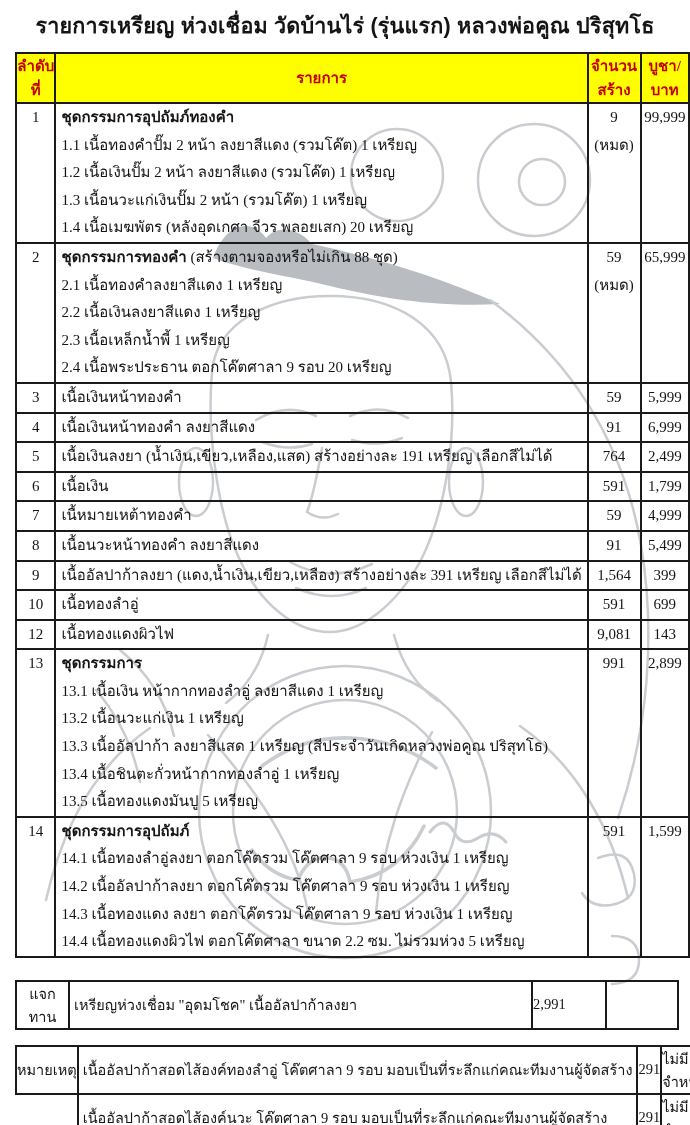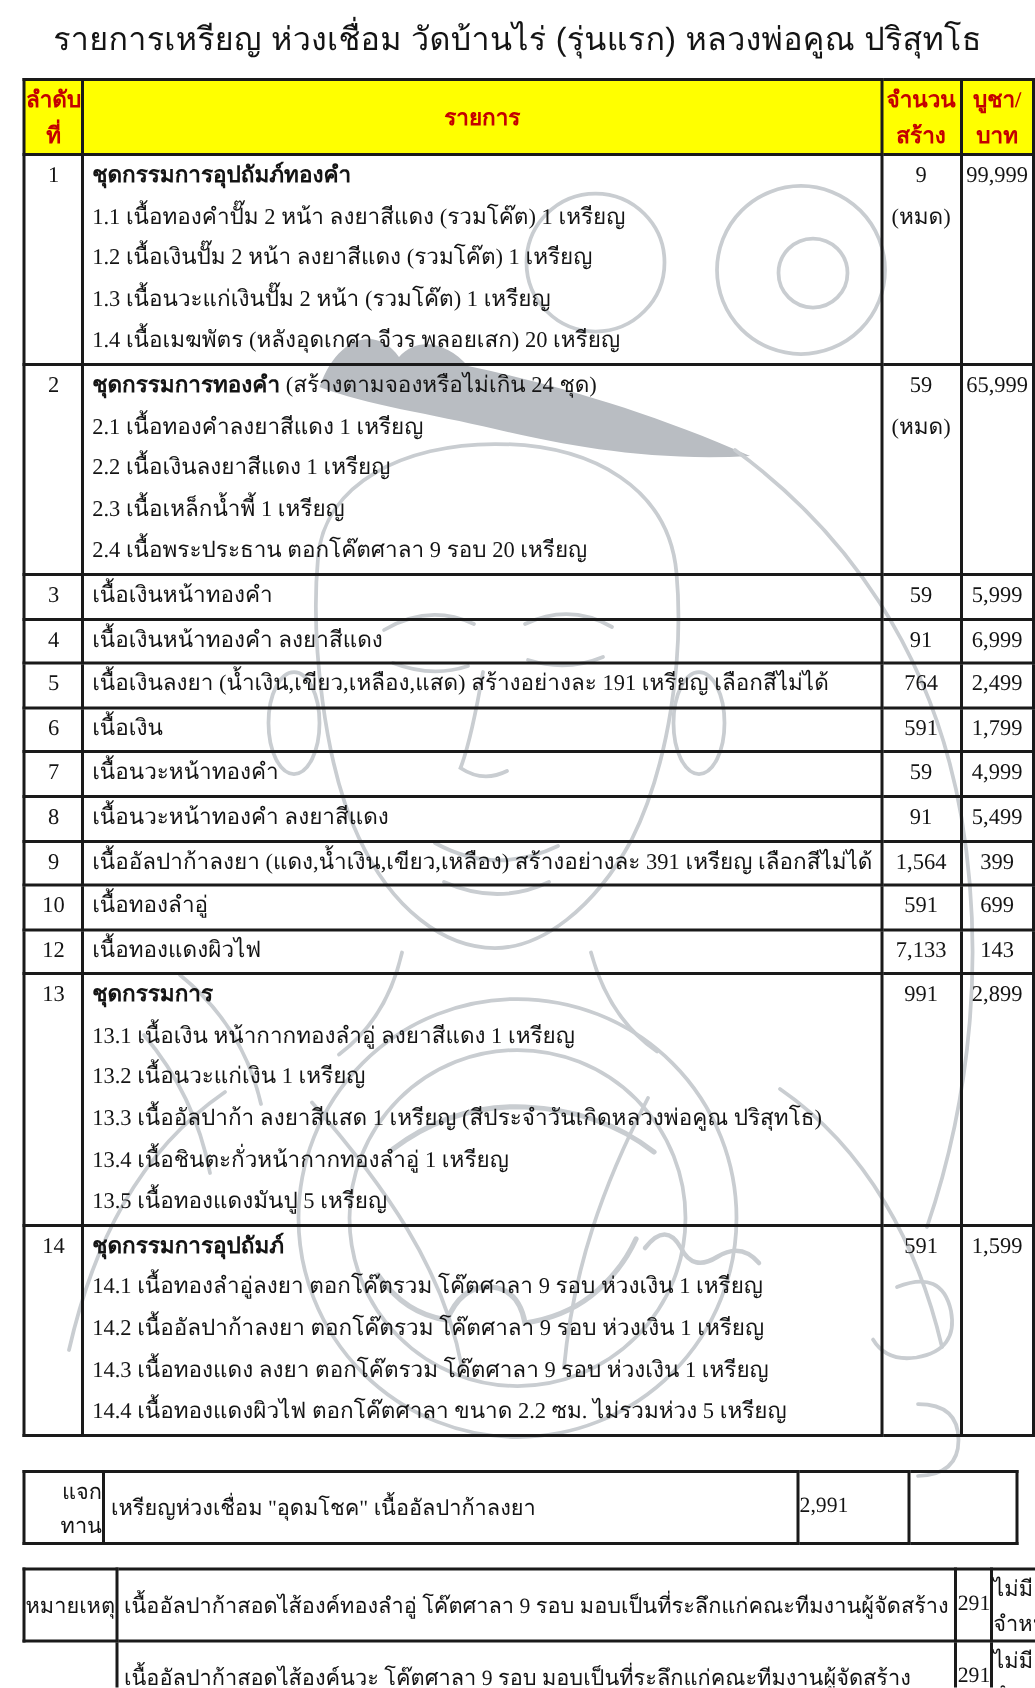--- a/index.html
+++ b/index.html
@@ -3,39 +3,39 @@
 <meta charset="utf-8">
 <style>
   html,body{margin:0;padding:0}
   body{
     width:690px;height:1125px;background:#ffffff;position:relative;
     font-family:"Liberation Serif","DejaVu Serif",serif;color:#141414;overflow:hidden;
   }
   .page-title{
     position:relative;z-index:2;
     font-family:"Liberation Sans","DejaVu Sans",sans-serif;
-    font-weight:normal;font-size:21.5px;text-align:center;margin:8px 0 0 0;
+    font-weight:bold;font-size:21.5px;text-align:center;margin:8px 0 0 0;
     letter-spacing:0.2px;
   }
   .watermark{position:absolute;left:0;top:90px;z-index:0;pointer-events:none}
   .content{position:relative;z-index:1}
   table{border-collapse:collapse;margin-left:15px;table-layout:fixed;background:transparent}
   .main-table{margin-top:10px}
   .main-table th{
     border:2px solid #1a1a1a;background:#ffff00;color:#c40000;
     font-weight:bold;font-size:15px;height:31px;padding:0;
   }
   .main-table td{border:2px solid #1a1a1a;vertical-align:top;padding:0;font-size:15px}
   td.c-no,td.c-qty,td.c-price{text-align:center}
   .line{line-height:27.6px;height:27.6px;white-space:nowrap;overflow:hidden}
   td.c-items .line{padding:0 5px}
   .line b{font-weight:bold}
   .bt{margin-top:0}
   .bt td{border:2px solid #1a1a1a;font-size:14.5px;vertical-align:middle;padding:0;height:26px}
-  .bt td.c-label{text-align:right}
+  .bt td.c-label{text-align:center}
   .bt td.c-item{padding:0 4px;white-space:nowrap;overflow:hidden}
   .bt td.c-qty,.bt td.c-price{text-align:left}
   .bt td.noborder{border:none}
   .give-table{margin-top:22px}
   .note-table{margin-top:15px}
 </style>
 </head>
 <body>
 
 <svg class="watermark" width="690" height="900" viewBox="0 0 690 900" xmlns="http://www.w3.org/2000/svg">
@@ -109,21 +109,21 @@
           </td>
           <td class="c-price">
             <div class="line">99,999</div>
           </td>
         </tr>
         <tr>
           <td class="c-no">
             <div class="line">2</div>
           </td>
           <td class="c-items">
-            <div class="line"><b>ชุดกรรมการทองคำ</b><span> (สร้างตามจองหรือไม่เกิน 24 ชุด)</span></div>
+            <div class="line"><b>ชุดกรรมการทองคำ</b><span> (สร้างตามจองหรือไม่เกิน 88 ชุด)</span></div>
             <div class="line">2.1 เนื้อทองคำลงยาสีแดง 1 เหรียญ</div>
             <div class="line">2.2 เนื้อเงินลงยาสีแดง 1 เหรียญ</div>
             <div class="line">2.3 เนื้อเหล็กน้ำพี้ 1 เหรียญ</div>
             <div class="line">2.4 เนื้อพระประธาน ตอกโค๊ตศาลา 9 รอบ 20 เหรียญ</div>
           </td>
           <td class="c-qty">
             <div class="line">59</div>
             <div class="line">(หมด)</div>
           </td>
           <td class="c-price">
@@ -184,21 +184,21 @@
           </td>
           <td class="c-price">
             <div class="line">1,799</div>
           </td>
         </tr>
         <tr>
           <td class="c-no">
             <div class="line">7</div>
           </td>
           <td class="c-items">
-            <div class="line">เนื้อนวะหน้าทองคำ</div>
+            <div class="line">เนื้หมายเหต้าทองคำ</div>
           </td>
           <td class="c-qty">
             <div class="line">59</div>
           </td>
           <td class="c-price">
             <div class="line">4,999</div>
           </td>
         </tr>
         <tr>
           <td class="c-no">
@@ -243,21 +243,21 @@
           </td>
         </tr>
         <tr>
           <td class="c-no">
             <div class="line">12</div>
           </td>
           <td class="c-items">
             <div class="line">เนื้อทองแดงผิวไฟ</div>
           </td>
           <td class="c-qty">
-            <div class="line">7,133</div>
+            <div class="line">9,081</div>
           </td>
           <td class="c-price">
             <div class="line">143</div>
           </td>
         </tr>
         <tr>
           <td class="c-no">
             <div class="line">13</div>
           </td>
           <td class="c-items">

